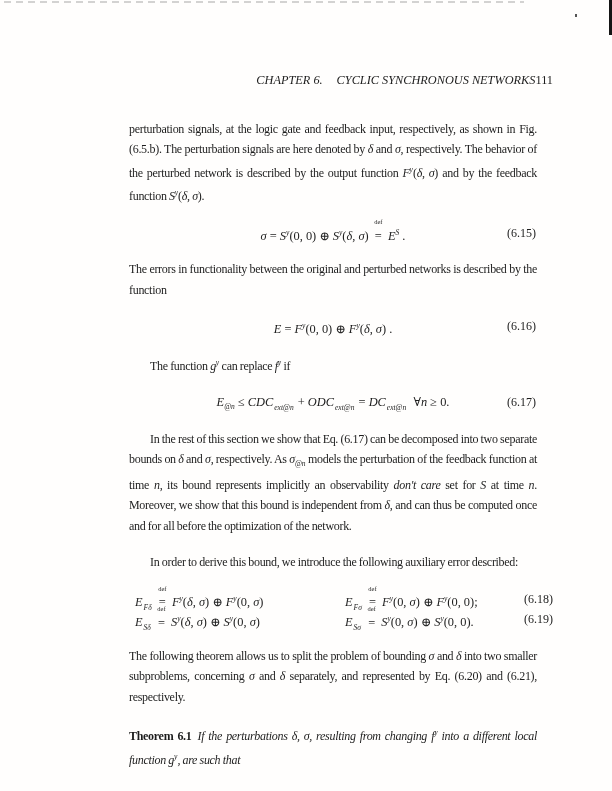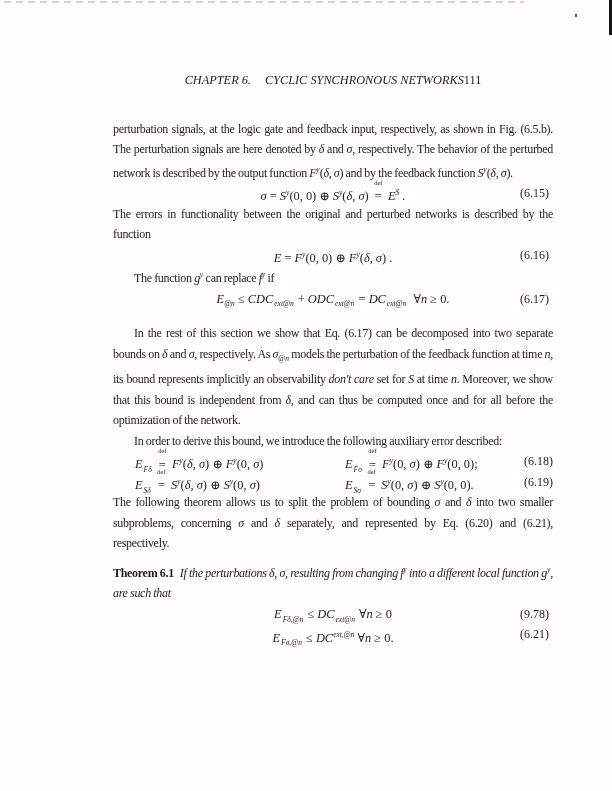--- a/index.html
+++ b/index.html
@@ -17,38 +17,38 @@
   }
   .right-bar { position:absolute; top:0; right:0; width:3px; height:35px; background:#151515; }
   .speck { position:absolute; top:14px; left:575px; width:2px; height:3px; background:#555; }
 
   
   .content {
     position:absolute; left:113px; top:70px; width:440px;
     font-size:12px; line-height:20.5px; letter-spacing:-0.3px; word-spacing:-0.3px;
   }
   .pagehead {
-    display:flex; justify-content:center; align-items:baseline;
+    display:flex; justify-content:flex-end; align-items:baseline;
     margin-bottom:28px; font-size:12.3px; letter-spacing:0; word-spacing:0;
   }
   .chap { font-style:italic; }
   .chap .gap { display:inline-block; width:14px; }
   .pnum { font-style:normal; }
 
-  .para { margin:0; text-align:justify; }
+  .para { margin:16px; text-align:justify; }
   .ind { text-indent:21px; }
   .italic { font-style:italic; }
   .theorem { margin-top:6px; }
   .thm-label { font-weight:bold; margin-right:6px; }
   .thm-body { font-style:italic; }
 
   
   .eq { position:relative; text-align:center; height:20.5px;
         letter-spacing:0; word-spacing:0; font-size:12.4px; }
-  .eq-num { position:absolute; right:4px; top:0; font-size:12px; }
+  .eq-num { position:absolute; right:17px; top:0; font-size:12px; }
   .eq.sp-after { margin-bottom:14px; }
   .eqpair { position:relative; display:flex; height:20.5px;
             letter-spacing:0; word-spacing:0; font-size:12.4px; }
   .eqpair .cell-l { width:210px; margin-left:22px; text-align:left; }
   .eqpair .cell-r { flex:1; text-align:left; }
   .eqpair .eq-num { position:static; margin-left:auto; }
 
   
   .math sup { font-size:7.5px; font-style:italic; letter-spacing:0; }
   .math sub { font-size:7.5px; font-style:italic; letter-spacing:0; }

